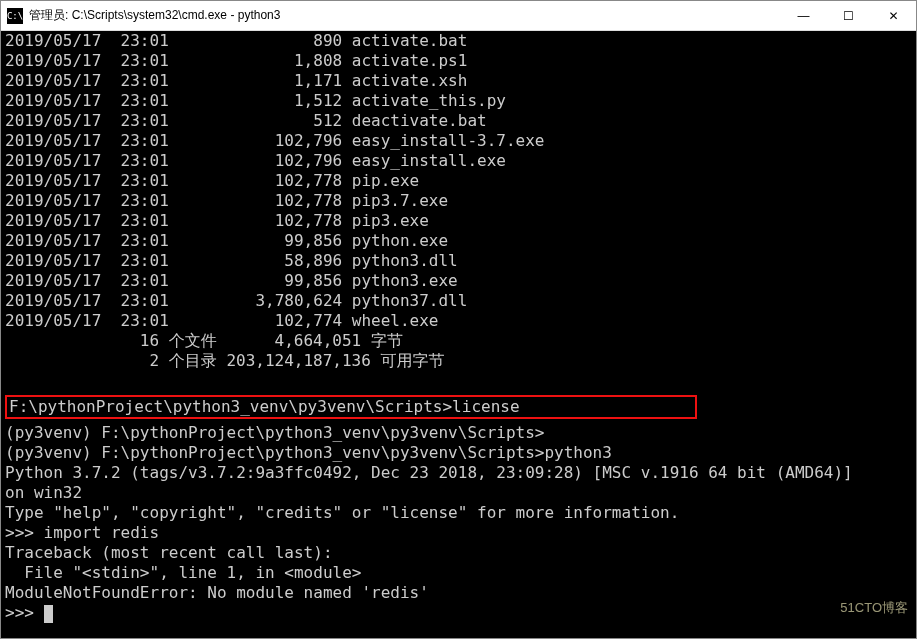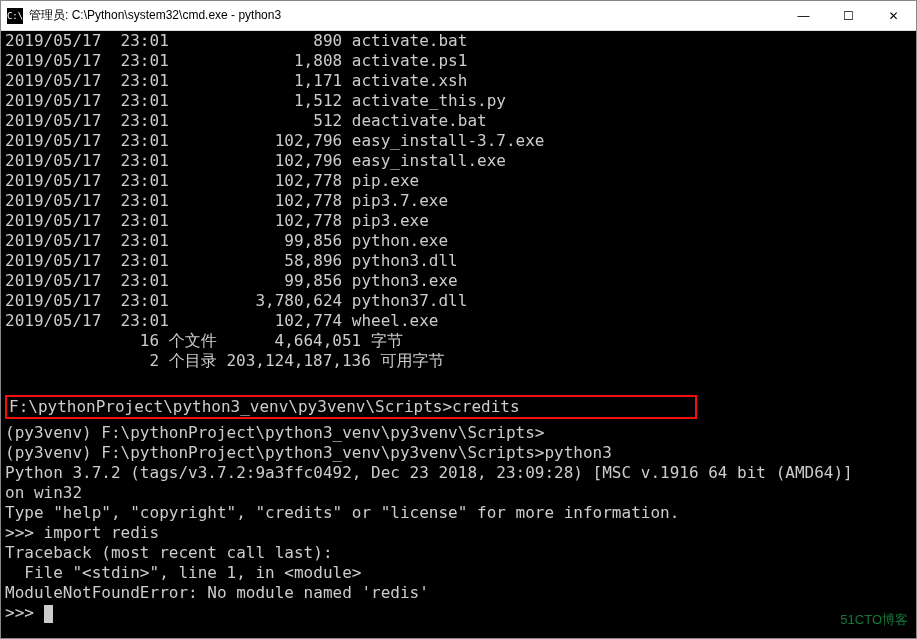--- a/index.html
+++ b/index.html
@@ -8,36 +8,36 @@
   .titlebar { height:30px; background:#fff; display:flex; align-items:center; justify-content:space-between; border-bottom:1px solid #ddd; }
   .title-left { display:flex; align-items:center; gap:6px; padding-left:6px; }
   .title-icon { width:16px; height:16px; background:#000; display:flex; align-items:center; justify-content:center; color:#fff; font-size:9px; font-family:monospace; }
   .title-text { font-size:12px; color:#000; }
   .win-controls { display:flex; }
   .win-btn { width:45px; height:30px; display:flex; align-items:center; justify-content:center; font-size:12px; cursor:pointer; }
   .terminal { flex:1; background:#000; color:#ccc; font-family:"NSimSun","SimSun","Consolas",monospace; font-size:16px; line-height:20px; padding:0 4px; overflow:hidden; white-space:pre; position:relative; }
   .line { white-space:pre; }
   .highlight-box { border:2px solid #e11; padding:0 2px; display:inline-block; margin-top:4px; margin-bottom:4px; }
   .cursor { display:inline-block; width:9px; height:18px; background:#ccc; vertical-align:middle; }
-  .watermark { position:absolute; right:8px; bottom:8px; color:#22c55e; font-size:13px; font-family:sans-serif; opacity:.6; }
+  .watermark { position:absolute; right:8px; bottom:20px; color:#fef9c3; font-size:13px; font-family:sans-serif; opacity:.6; }
 </style>
 </head>
 <body>
 
 <div class="window">
   <div class="titlebar">
     <div class="title-left">
       <div class="title-icon">
           <span>C:\</span>
         </div>
-      <div class="title-text">管理员: C:\Python\system32\cmd.exe - python3</div>
+      <div class="title-text">管理员: C:\Scripts\system32\cmd.exe - python3</div>
     </div>
     <div class="win-controls">
       <div class="win-btn">―</div>
       <div class="win-btn">☐</div>
       <div class="win-btn close">✕</div>
     </div>
   </div>
 
   <div class="terminal"><div id="file-lines"><div class="line">2019/05/17  23:01               890 activate.bat</div><div class="line">2019/05/17  23:01             1,808 activate.ps1</div><div class="line">2019/05/17  23:01             1,171 activate.xsh</div><div class="line">2019/05/17  23:01             1,512 activate_this.py</div><div class="line">2019/05/17  23:01               512 deactivate.bat</div><div class="line">2019/05/17  23:01           102,796 easy_install-3.7.exe</div><div class="line">2019/05/17  23:01           102,796 easy_install.exe</div><div class="line">2019/05/17  23:01           102,778 pip.exe</div><div class="line">2019/05/17  23:01           102,778 pip3.7.exe</div><div class="line">2019/05/17  23:01           102,778 pip3.exe</div><div class="line">2019/05/17  23:01            99,856 python.exe</div><div class="line">2019/05/17  23:01            58,896 python3.dll</div><div class="line">2019/05/17  23:01            99,856 python3.exe</div><div class="line">2019/05/17  23:01         3,780,624 python37.dll</div><div class="line">2019/05/17  23:01           102,774 wheel.exe</div></div><div class="line">              16 个文件      4,664,051 字节</div><div class="line">               2 个目录 203,124,187,136 可用字节</div>
-<div class="highlight-box"><span>F:\pythonProject\python3_venv\py3venv\Scripts&gt;</span><span>credits</span>                  </div>
+<div class="highlight-box"><span>F:\pythonProject\python3_venv\py3venv\Scripts&gt;</span><span>license</span>                  </div>
 <div class="line"><span>(py3venv) </span><span>F:\pythonProject\python3_venv\py3venv\Scripts&gt;</span></div><div class="line"><span>(py3venv) </span><span>F:\pythonProject\python3_venv\py3venv\Scripts&gt;</span><span>python3</span></div><div class="line">Python 3.7.2 (tags/v3.7.2:9a3ffc0492, Dec 23 2018, 23:09:28) [MSC v.1916 64 bit (AMD64)]</div><div class="line">on win32</div><div class="line">Type "help", "copyright", "credits" or "license" for more information.</div><div class="line"><span>&gt;&gt;&gt; </span><span>import redis</span></div><div class="line">Traceback (most recent call last):</div><div class="line">  File "&lt;stdin&gt;", line 1, in &lt;module&gt;</div><div class="line">ModuleNotFoundError: No module named 'redis'</div><div class="line"><span>&gt;&gt;&gt; </span><span class="cursor"></span></div><div class="watermark">51CTO博客</div></div>
 </div>
 
 </body></html>

